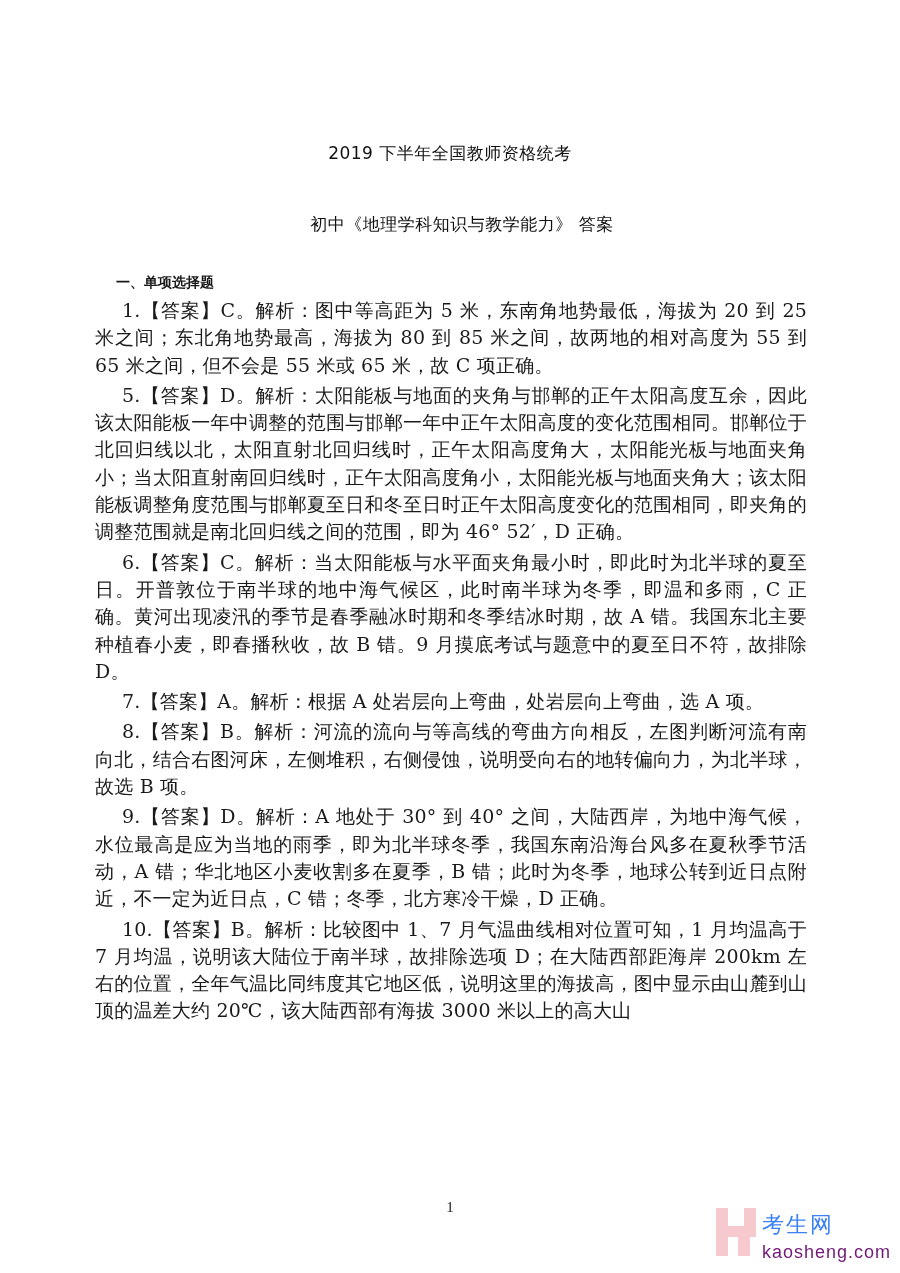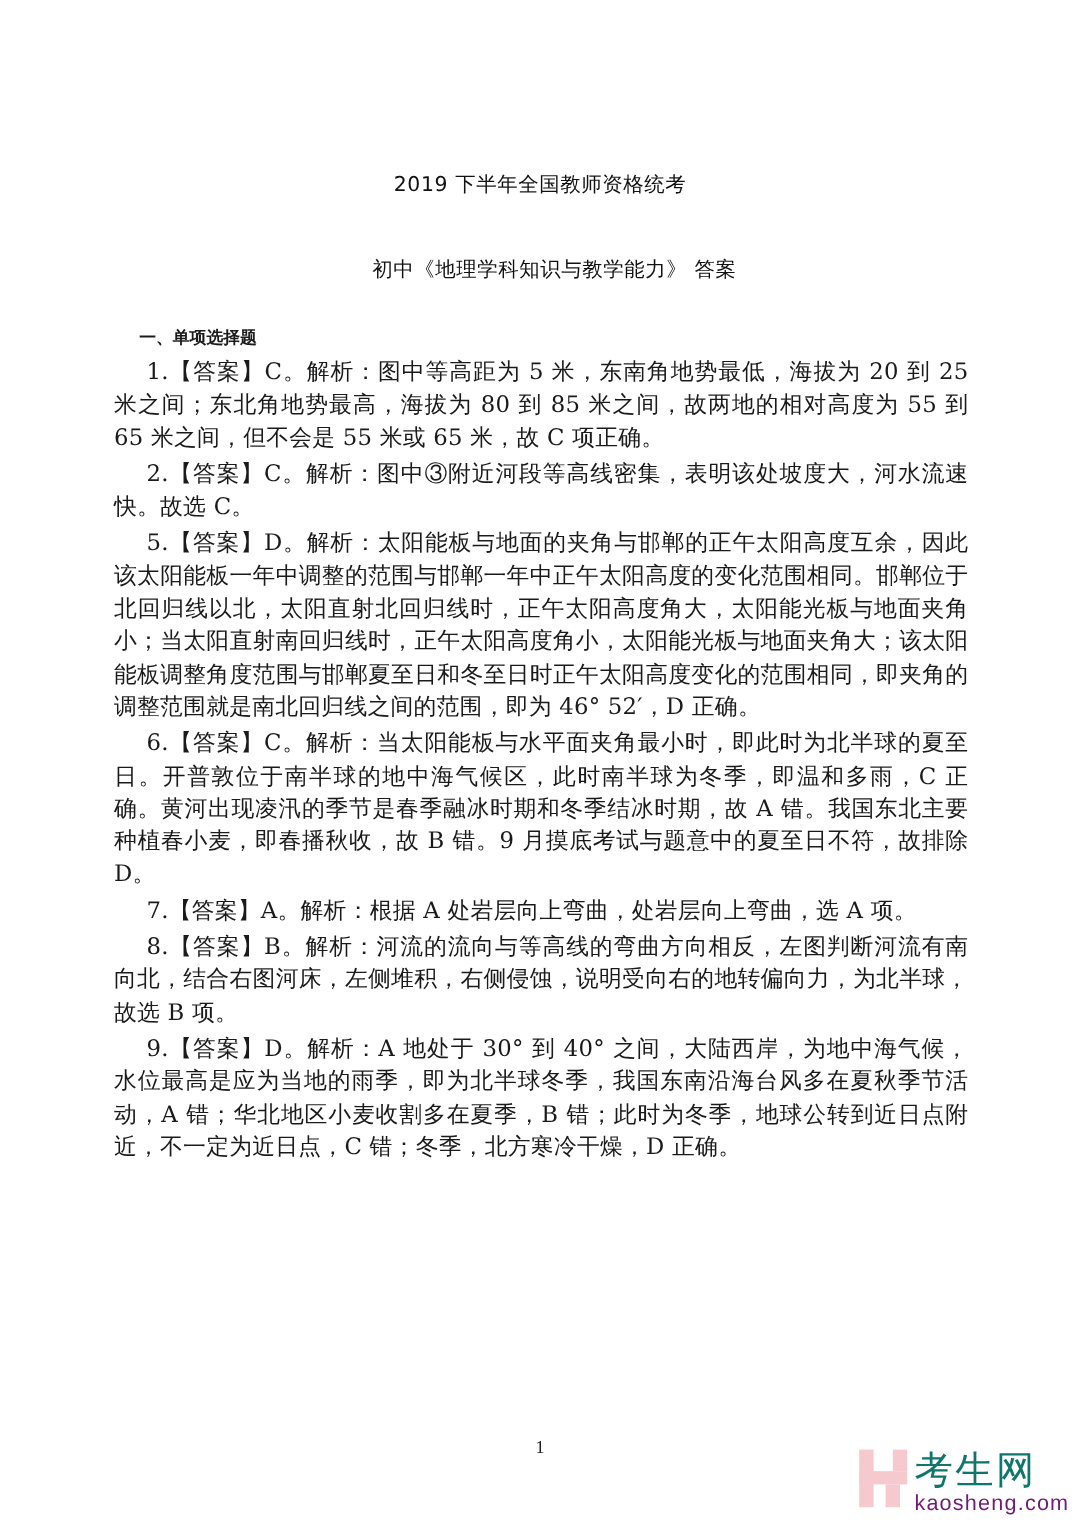--- a/index.html
+++ b/index.html
@@ -30,44 +30,44 @@
   .answer .tag { font-family: "DejaVu Sans", "Liberation Sans", sans-serif; }
   .page-number {
     position: absolute; top: 1199px; left: 0; width: 900px; text-align: center;
     font-family: "Liberation Serif", serif; font-size: 15px; color: #222;
   }
   .watermark { position: absolute; left: 716px; top: 1208px; width: 184px; height: 60px; }
   .wm-logo { position: absolute; left: 0; top: 0; width: 40px; height: 48px; }
   .wm-logo span { position: absolute; background: #f6c9cf; }
   .wm-cn {
     position: absolute; left: 46px; top: 0; font-family: "DejaVu Sans", sans-serif;
-    font-size: 32px; line-height: 34px; color: #0f766e; letter-spacing: 2px;
+    font-size: 22px; line-height: 34px; color: #3b82f6; letter-spacing: 2px;
   }
   .wm-en {
     position: absolute; left: 46px; top: 34px; font-family: Liberation Sans, sans-serif;
     font-size: 18px; color: #701a75; letter-spacing: 1px;
   }
 </style>
 </head>
 <body>
 
 <div class="page">
   <div class="title1">2019 下半年全国教师资格统考</div>
   <div class="title2">初中《地理学科知识与教学能力》 答案</div>
 
   <div class="content">
     <div class="section-heading">一、单项选择题</div>
 
     <p class="answer"><span>1.</span><span class="tag">【答案】</span><span>C。解析：图中等高距为 5 米，东南角地势最低，海拔为 20 到 25 米之间；东北角地势最高，海拔为 80 到 85 米之间，故两地的相对高度为 55 到 65 米之间，但不会是 55 米或 65 米，故 C 项正确。</span></p>
-    <p class="answer"><span>2.</span><span class="tag">【答案】</span><span>C。解析：图中③附近河段等高线密集，表明该处坡度大，河水流速快。故选 C。</span></p>
     <p class="answer"><span>5.</span><span class="tag">【答案】</span><span>D。解析：太阳能板与地面的夹角与邯郸的正午太阳高度互余，因此该太阳能板一年中调整的范围与邯郸一年中正午太阳高度的变化范围相同。邯郸位于北回归线以北，太阳直射北回归线时，正午太阳高度角大，太阳能光板与地面夹角小；当太阳直射南回归线时，正午太阳高度角小，太阳能光板与地面夹角大；该太阳能板调整角度范围与邯郸夏至日和冬至日时正午太阳高度变化的范围相同，即夹角的调整范围就是南北回归线之间的范围，即为 46° 52′，D 正确。</span></p>
     <p class="answer"><span>6.</span><span class="tag">【答案】</span><span>C。解析：当太阳能板与水平面夹角最小时，即此时为北半球的夏至日。开普敦位于南半球的地中海气候区，此时南半球为冬季，即温和多雨，C 正确。黄河出现凌汛的季节是春季融冰时期和冬季结冰时期，故 A 错。我国东北主要种植春小麦，即春播秋收，故 B 错。9 月摸底考试与题意中的夏至日不符，故排除 D。</span></p>
     <p class="answer"><span>7.</span><span class="tag">【答案】</span><span>A。解析：根据 A 处岩层向上弯曲，处岩层向上弯曲，选 A 项。</span></p>
     <p class="answer"><span>8.</span><span class="tag">【答案】</span><span>B。解析：河流的流向与等高线的弯曲方向相反，左图判断河流有南向北，结合右图河床，左侧堆积，右侧侵蚀，说明受向右的地转偏向力，为北半球，故选 B 项。</span></p>
     <p class="answer"><span>9.</span><span class="tag">【答案】</span><span>D。解析：A 地处于 30° 到 40° 之间，大陆西岸，为地中海气候，水位最高是应为当地的雨季，即为北半球冬季，我国东南沿海台风多在夏秋季节活动，A 错；华北地区小麦收割多在夏季，B 错；此时为冬季，地球公转到近日点附近，不一定为近日点，C 错；冬季，北方寒冷干燥，D 正确。</span></p>
+    <p class="answer"><span>10.</span><span class="tag">【答案】</span><span>B。解析：比较图中 1、7 月气温曲线相对位置可知，1 月均温高于 7 月均温，说明该大陆位于南半球，故排除选项 D；在大陆西部距海岸 200km 左右的位置，全年气温比同纬度其它地区低，说明这里的海拔高，图中显示由山麓到山顶的温差大约 20℃，该大陆西部有海拔 3000 米以上的高大山</span></p>
   </div>
 
   <div class="page-number">1</div>
 
   <div class="watermark">
     <div class="wm-logo">
       <span style="left:0;top:0;width:12px;height:48px;"></span>
       <span style="left:0;top:18px;width:40px;height:11px;"></span>
       <span style="left:28px;top:0;width:12px;height:18px;"></span>
       <span style="left:22px;top:29px;width:12px;height:19px;"></span>

